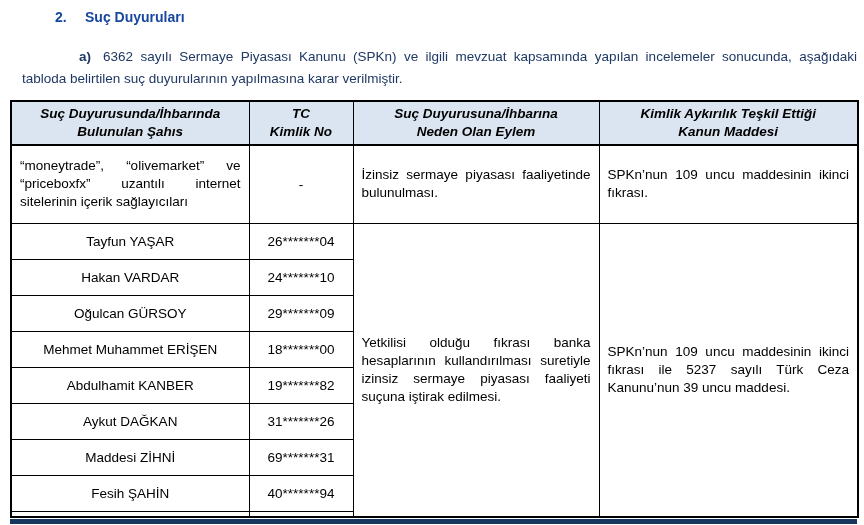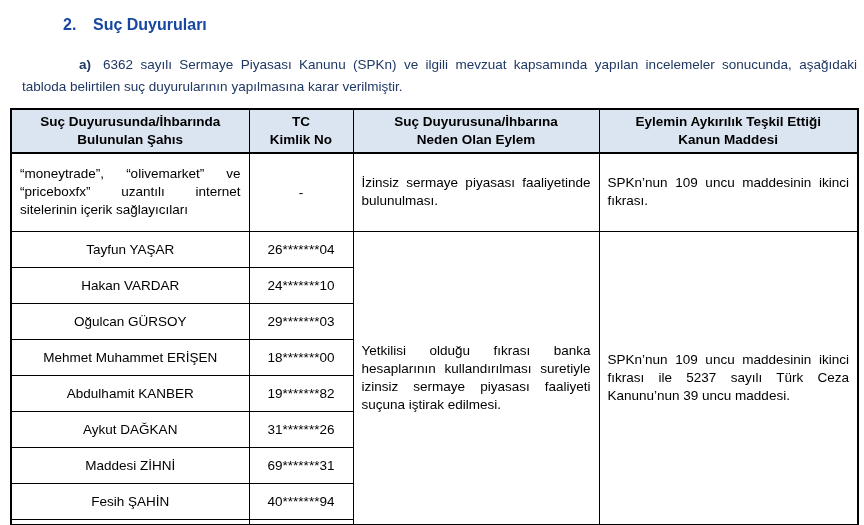--- a/index.html
+++ b/index.html
@@ -4,22 +4,22 @@
 <style>
   html, body { margin: 0; padding: 0; background: #ffffff; }
   body {
     width: 864px; height: 525px; overflow: hidden;
     font-family: "Liberation Sans", sans-serif;
     color: #000;
   }
   .page { padding: 8px 7px 0 10px; box-sizing: border-box; }
 
   .heading {
-    margin: 8px; padding-left: 45px;
-    font-size: 16px; line-height: 18px; font-weight: bold;
+    margin: 0; padding-left: 45px;
+    font-size: 14px; line-height: 18px; font-weight: bold;
     color: #1747a0;
   }
   .heading .hnum { display: inline-block; width: 30px; }
 
   .para {
     margin: 20px 0 0 12px;
     font-size: 13.5px; line-height: 22px;
     color: #1f3864;
     text-align: justify;
     text-indent: 57px;
@@ -43,20 +43,21 @@
   }
   .tbl { border: 2px solid #000; }
   .tbl th {
     background: #dbe5f1;
     font-weight: bold;
     text-align: center;
     white-space: pre-line;
     line-height: 18px;
     border-bottom-width: 2px;
     height: 44px;
+    font-style: italic;
   }
   .row-first { height: 78px; }
   .row-name  { height: 36px; }
   .row-sliver { height: 6px; }
   .row-sliver td { padding: 0; }
 
   .cell-justify { text-align: justify; line-height: 18px; }
   .cell-center  { text-align: center; }
   .cell-name    { text-align: center; }
 
@@ -83,21 +84,21 @@
       <col style="width:259px">
     </colgroup>
     <tbody>
       <tr class="row-header">
         <th>Suç Duyurusunda/İhbarında
 Bulunulan Şahıs</th>
         <th>TC
 Kimlik No</th>
         <th>Suç Duyurusuna/İhbarına
 Neden Olan Eylem</th>
-        <th>Eylemin Aykırılık Teşkil Ettiği
+        <th>Kimlik Aykırılık Teşkil Ettiği
 Kanun Maddesi</th>
       </tr>
 
       <tr class="row-first">
         <td class="cell-justify">“moneytrade”, “olivemarket” ve “priceboxfx” uzantılı internet sitelerinin içerik sağlayıcıları</td>
         <td class="cell-center">-</td>
         <td class="cell-justify">İzinsiz sermaye piyasası faaliyetinde bulunulması.</td>
         <td class="cell-justify">SPKn’nun 109 uncu maddesinin ikinci fıkrası.</td>
       </tr>
 
@@ -106,21 +107,21 @@
         <td class="cell-center">26*******04</td>
         <td class="cell-justify" rowspan="9">Yetkilisi olduğu fıkrası banka hesaplarının kullandırılması suretiyle izinsiz sermaye piyasası faaliyeti suçuna iştirak edilmesi.</td>
         <td class="cell-justify" rowspan="9">SPKn’nun 109 uncu maddesinin ikinci fıkrası ile 5237 sayılı Türk Ceza Kanunu’nun 39 uncu maddesi.</td>
       </tr>
       <tr class="row-name">
         <td class="cell-name">Hakan VARDAR</td>
         <td class="cell-center">24*******10</td>
       </tr>
       <tr class="row-name">
         <td class="cell-name">Oğulcan GÜRSOY</td>
-        <td class="cell-center">29*******03</td>
+        <td class="cell-center">29*******09</td>
       </tr>
       <tr class="row-name">
         <td class="cell-name">Mehmet Muhammet ERİŞEN</td>
         <td class="cell-center">18*******00</td>
       </tr>
       <tr class="row-name">
         <td class="cell-name">Abdulhamit KANBER</td>
         <td class="cell-center">19*******82</td>
       </tr>
       <tr class="row-name">

